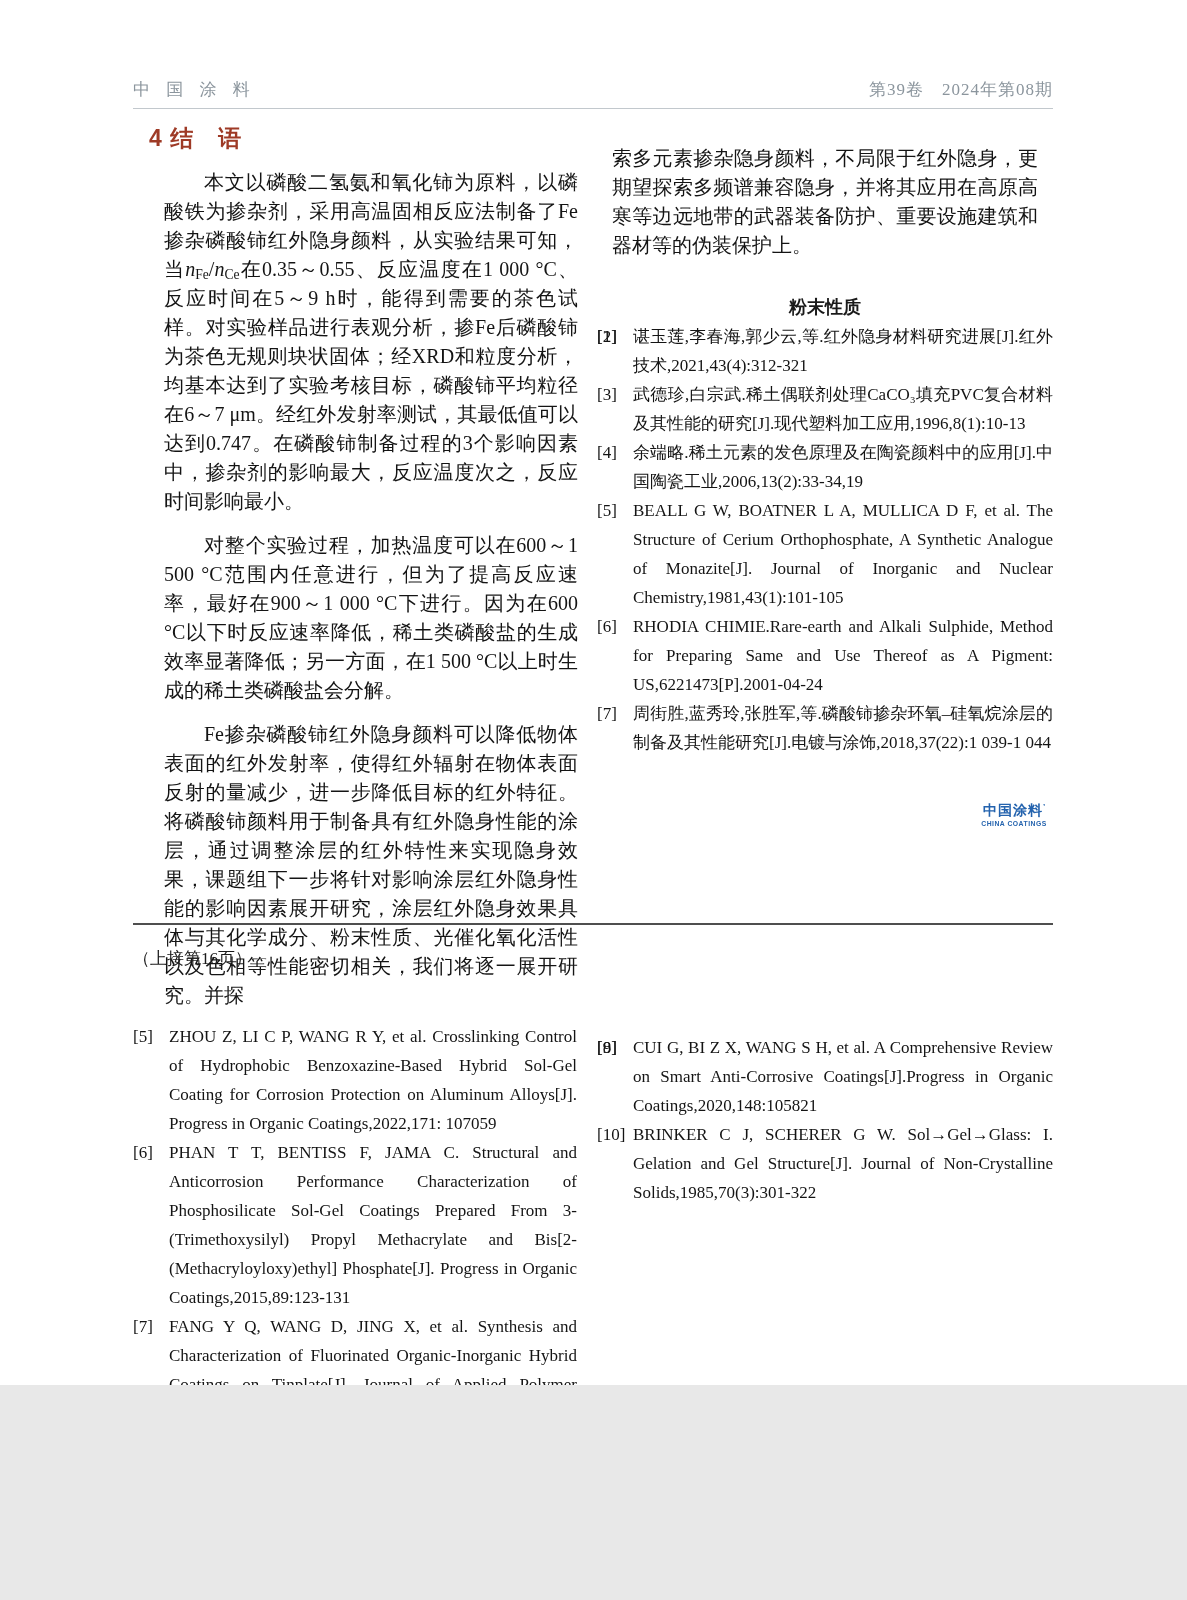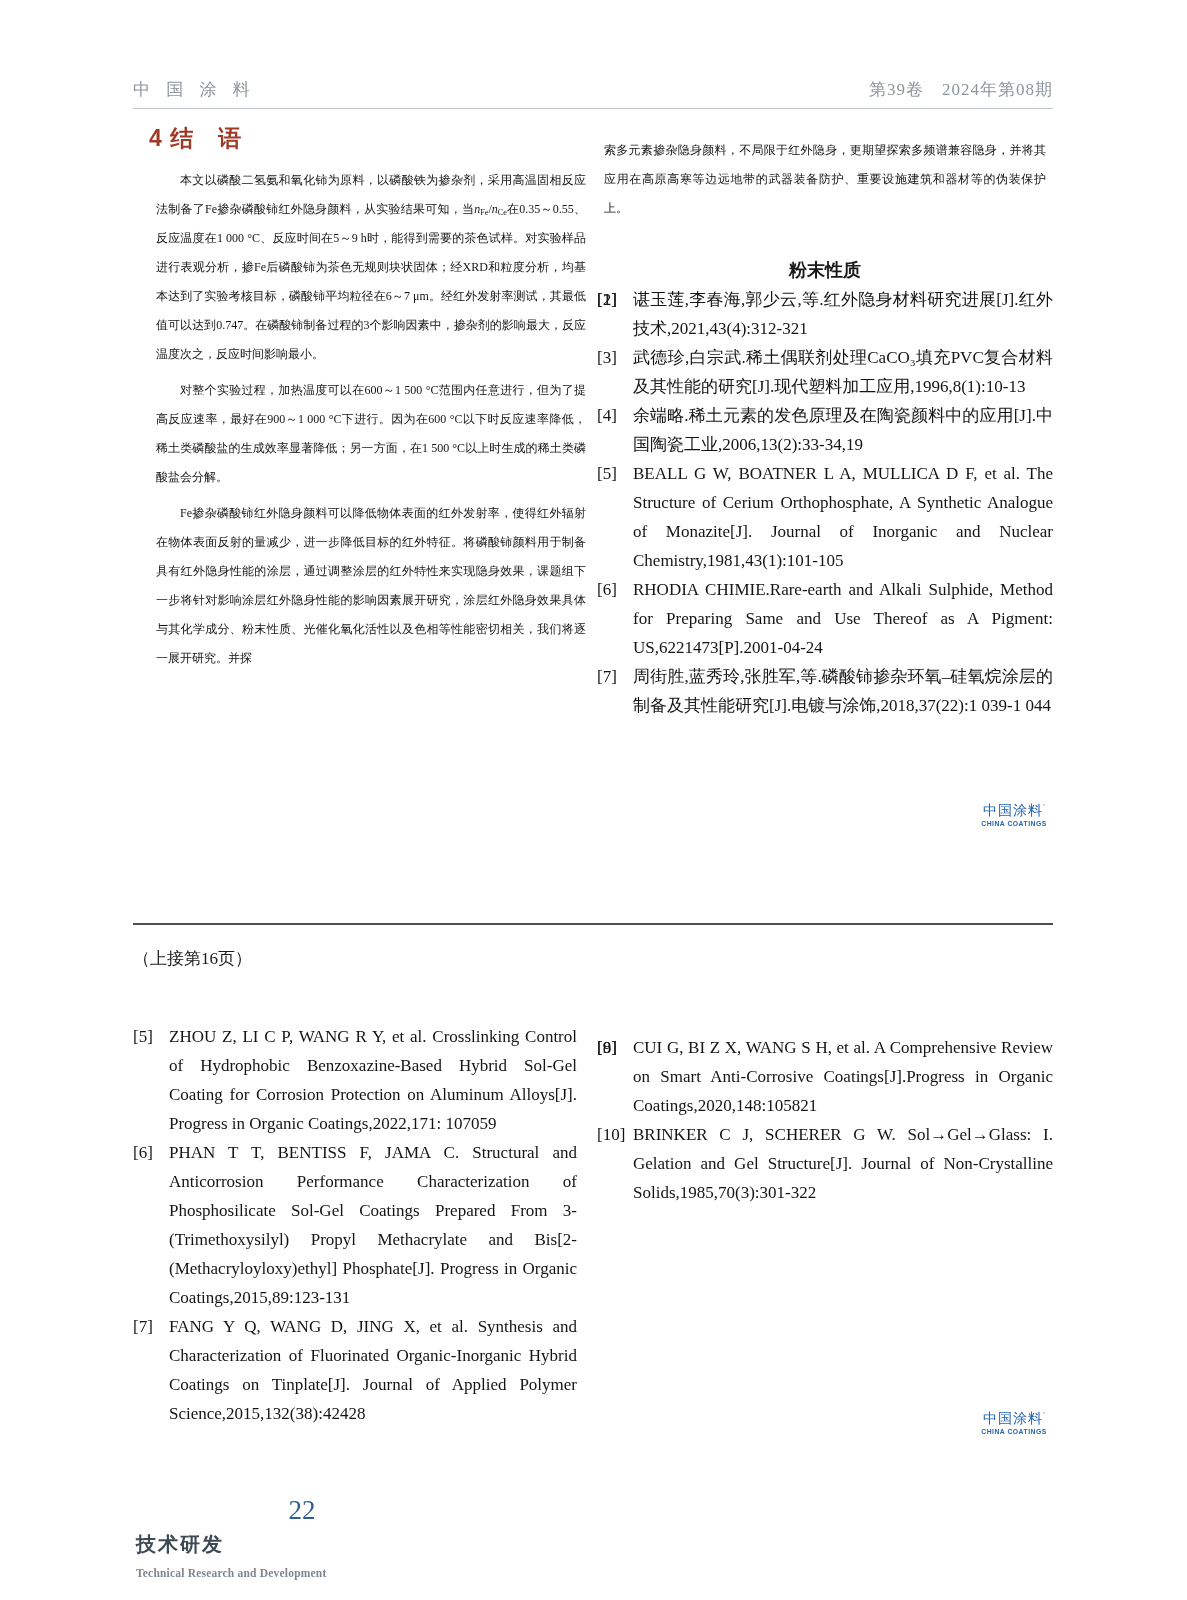--- a/index.html
+++ b/index.html
@@ -1,17 +1,17 @@
 <!DOCTYPE html>
 <html><head>
 <meta charset="utf-8">
 <style>
   html,body { margin:0; padding:0; background:#e8e8e8; }
   .page {
-    position:relative; width:1187px; height:1600px; margin:0 auto;
+    position:relative; width:1187px; height:1385px; margin:0 auto;
     background:#ffffff; overflow:hidden;
     font-family:"Liberation Serif","DejaVu Serif",serif; color:#141414;
   }
 
   
   .header {
     position:absolute; top:78px; left:133px; width:920px;
     display:flex; justify-content:space-between; align-items:flex-end;
     padding-bottom:7px; border-bottom:1px solid #c2c8cd;
     color:#8b959d; font-size:17px;
@@ -22,21 +22,21 @@
   
   .columns-top { position:absolute; top:118px; left:133px; width:920px; display:flex; gap:4px;justify-content:flex-end; }
   .colL { width:444px; }
   .colR { width:456px; padding-top:11px; }
 
   h2.sec-heading {
     margin:5px 0 13px 0; font-family:"Liberation Sans","DejaVu Sans",sans-serif;
     font-weight:bold; font-size:23px; line-height:30px; color:#9e3a26; letter-spacing:1px;
   }
   p.body {
-    margin:7px; font-size:12px; line-height:29px; text-align:justify; text-indent:2em;
+    margin:15px; font-size:20px; line-height:29px; text-align:justify; text-indent:2em;
   }
   p.body.noindent { text-indent:0; }
   sub { font-size:68%; line-height:0; vertical-align:-0.25em; }
 
   h3.refs-heading {
     margin:33px 0 0 0; text-align:center; font-size:18px; line-height:29px;
     font-weight:bold; color:#1a1a1a;
     font-family:"Liberation Sans","DejaVu Sans",sans-serif;
   }
   .ref { position:relative; padding-left:36px; font-size:17px; line-height:29px; text-align:justify; }
@@ -49,21 +49,21 @@
   
   .columns-bottom { position:absolute; top:1022px; left:133px; width:920px; display:flex; gap:20px; }
   .columns-bottom .colL { width:444px; }
   .columns-bottom .colR { width:456px; }
 
   
   .logo { position:absolute; width:74px; text-align:center; color:#2463ae; }
   .logo-a { top:799px;  left:977px; }
   .logo-b { top:1407px; left:977px; }
   .logo .cn {
-    font-family:"Liberation Sans","DejaVu Sans",sans-serif; font-weight:normal;
+    font-family:"Liberation Sans","DejaVu Sans",sans-serif; font-weight:bold;
     font-size:14px; line-height:16px; letter-spacing:1px; white-space:nowrap;
   }
   .logo .mark { font-size:8px; vertical-align:super; letter-spacing:0; }
   .logo .en {
     font-family:"Liberation Sans","DejaVu Sans",sans-serif; font-weight:bold;
     font-size:6.8px; letter-spacing:0.5px; margin-top:2px; white-space:nowrap;
   }
 
   
   .footer { position:absolute; left:136px; top:1497px; display:flex; align-items:stretch; height:46px;flex-direction:column; }

